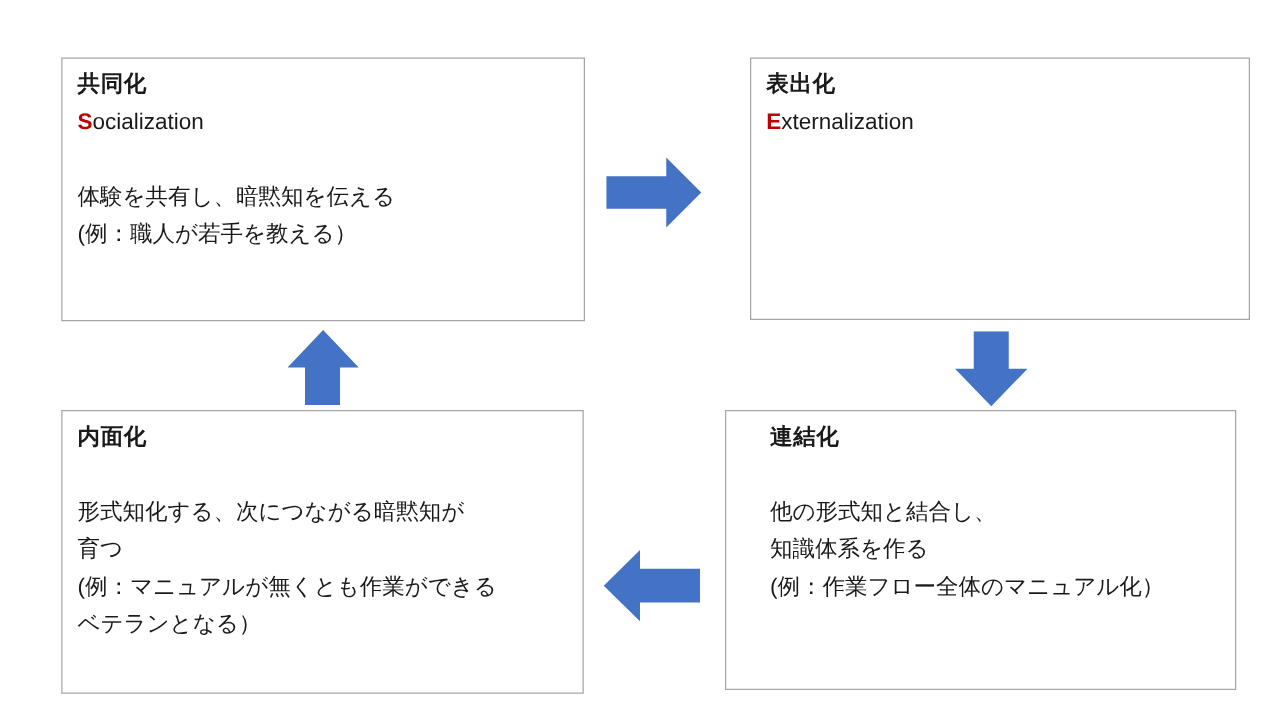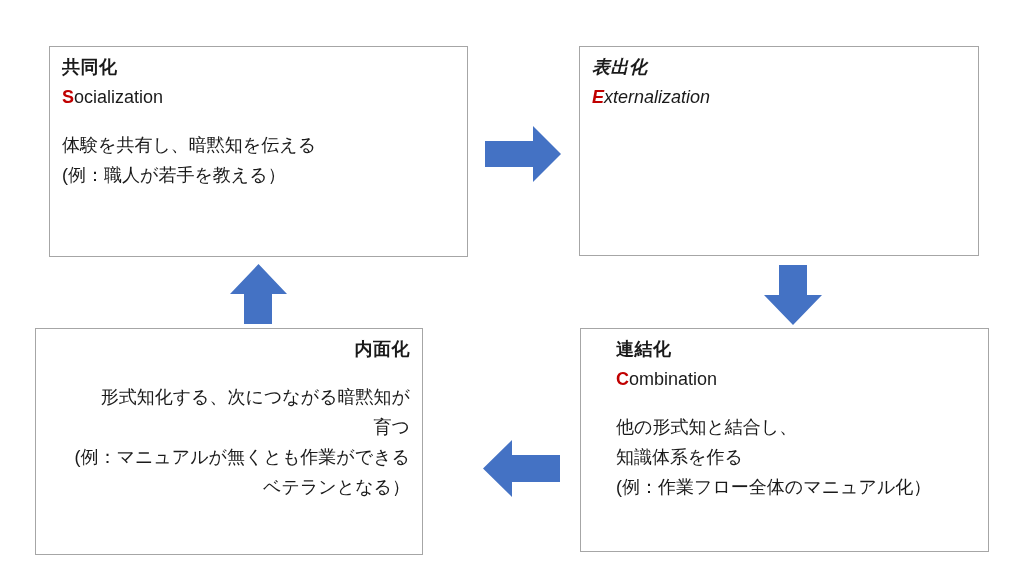--- a/index.html
+++ b/index.html
@@ -19,39 +19,39 @@
     position: absolute;
     box-sizing: border-box;
     border: 1px solid var(--box-border, #A6A6A6);
     background: #ffffff;
     padding: 5px 12px;
     color: var(--text-dark, #1A1A1A);
     font-size: 18px;
     line-height: 30px;
   }
   .box-tl { left: 49px;  top: 46px;  width: 419px; height: 211px; }
-  .box-tr { left: 579px; top: 46px;  width: 400px; height: 210px; font-style: italic; }
-  .box-bl { left: 35px;  top: 328px; width: 388px; height: 227px; text-align: right; }
+  .box-tr { left: 600px; top: 46px;  width: 400px; height: 210px; }
+  .box-bl { left: 49px;  top: 328px; width: 418px; height: 227px; }
   .box-br { left: 580px; top: 328px; width: 409px; height: 224px; padding-left: 35px; }
   .jp-title {
     font-weight: bold;
     letter-spacing: 0.5px;
   }
   .en-name {
     font-weight: normal;
   }
   .initial {
     color: var(--initial-red, #C00000);
     font-weight: bold;
   }
   .initial-serif {
     font-family: "DejaVu Serif", "Liberation Serif", serif;
   }
   .desc {
-    margin-top: 18px;
+    margin-top: 30px;
     white-space: pre-line;
   }
   .arrow {
     position: absolute;
     display: block;
   }
   .arrow polygon {
     fill: var(--arrow-blue, #4472C4);
   }
   .arrow-right { left: 485px; top: 126px; width: 76px; height: 56px; }
@@ -71,21 +71,20 @@
 (例：職人が若手を教える）</div>
   </div>
 
   <div class="box box-tr">
     <div class="jp-title">表出化</div>
     <div class="en-name"><span class="initial">E</span><span>xternalization</span></div>
   </div>
 
   <div class="box box-br">
     <div class="jp-title">連結化</div>
-    <div class="en-name"><span class="initial">C</span><span>ombination</span></div>
     <div class="desc">他の形式知と結合し、
 知識体系を作る
 (例：作業フロー全体のマニュアル化）</div>
   </div>
 
   <div class="box box-bl">
     <div class="jp-title">内面化</div>
     <div class="desc">形式知化する、次につながる暗黙知が
 育つ
 (例：マニュアルが無くとも作業ができる

